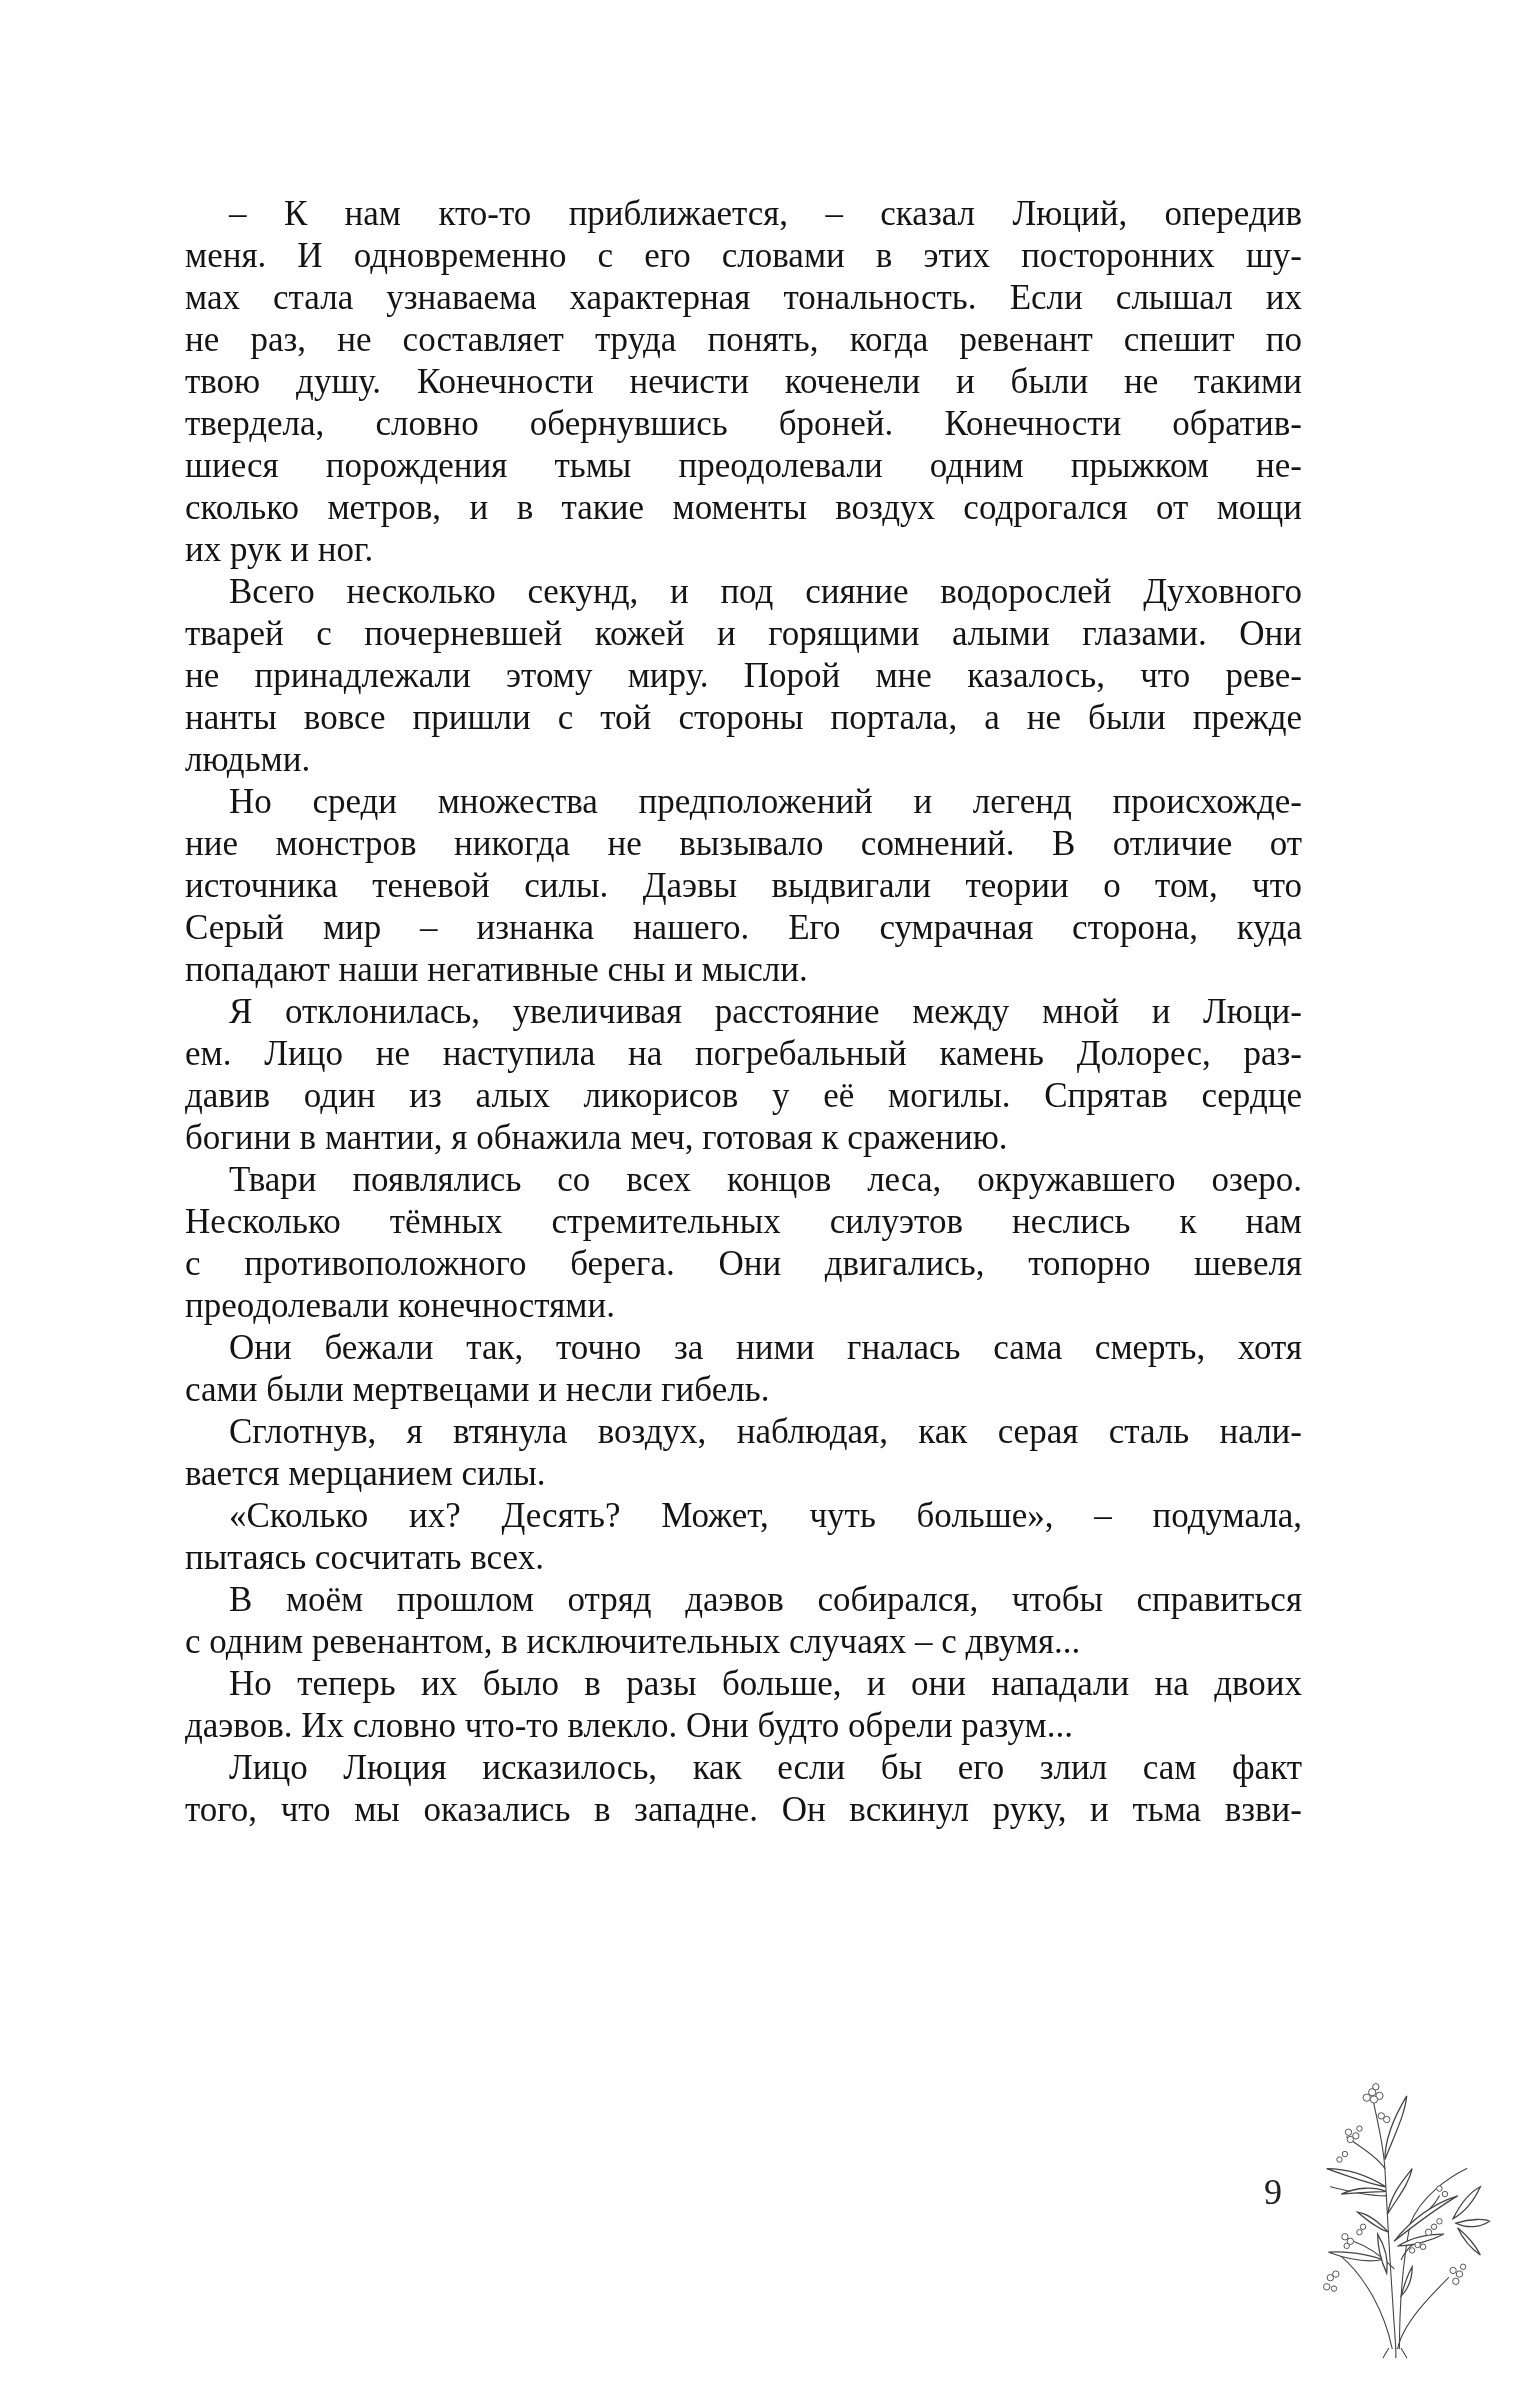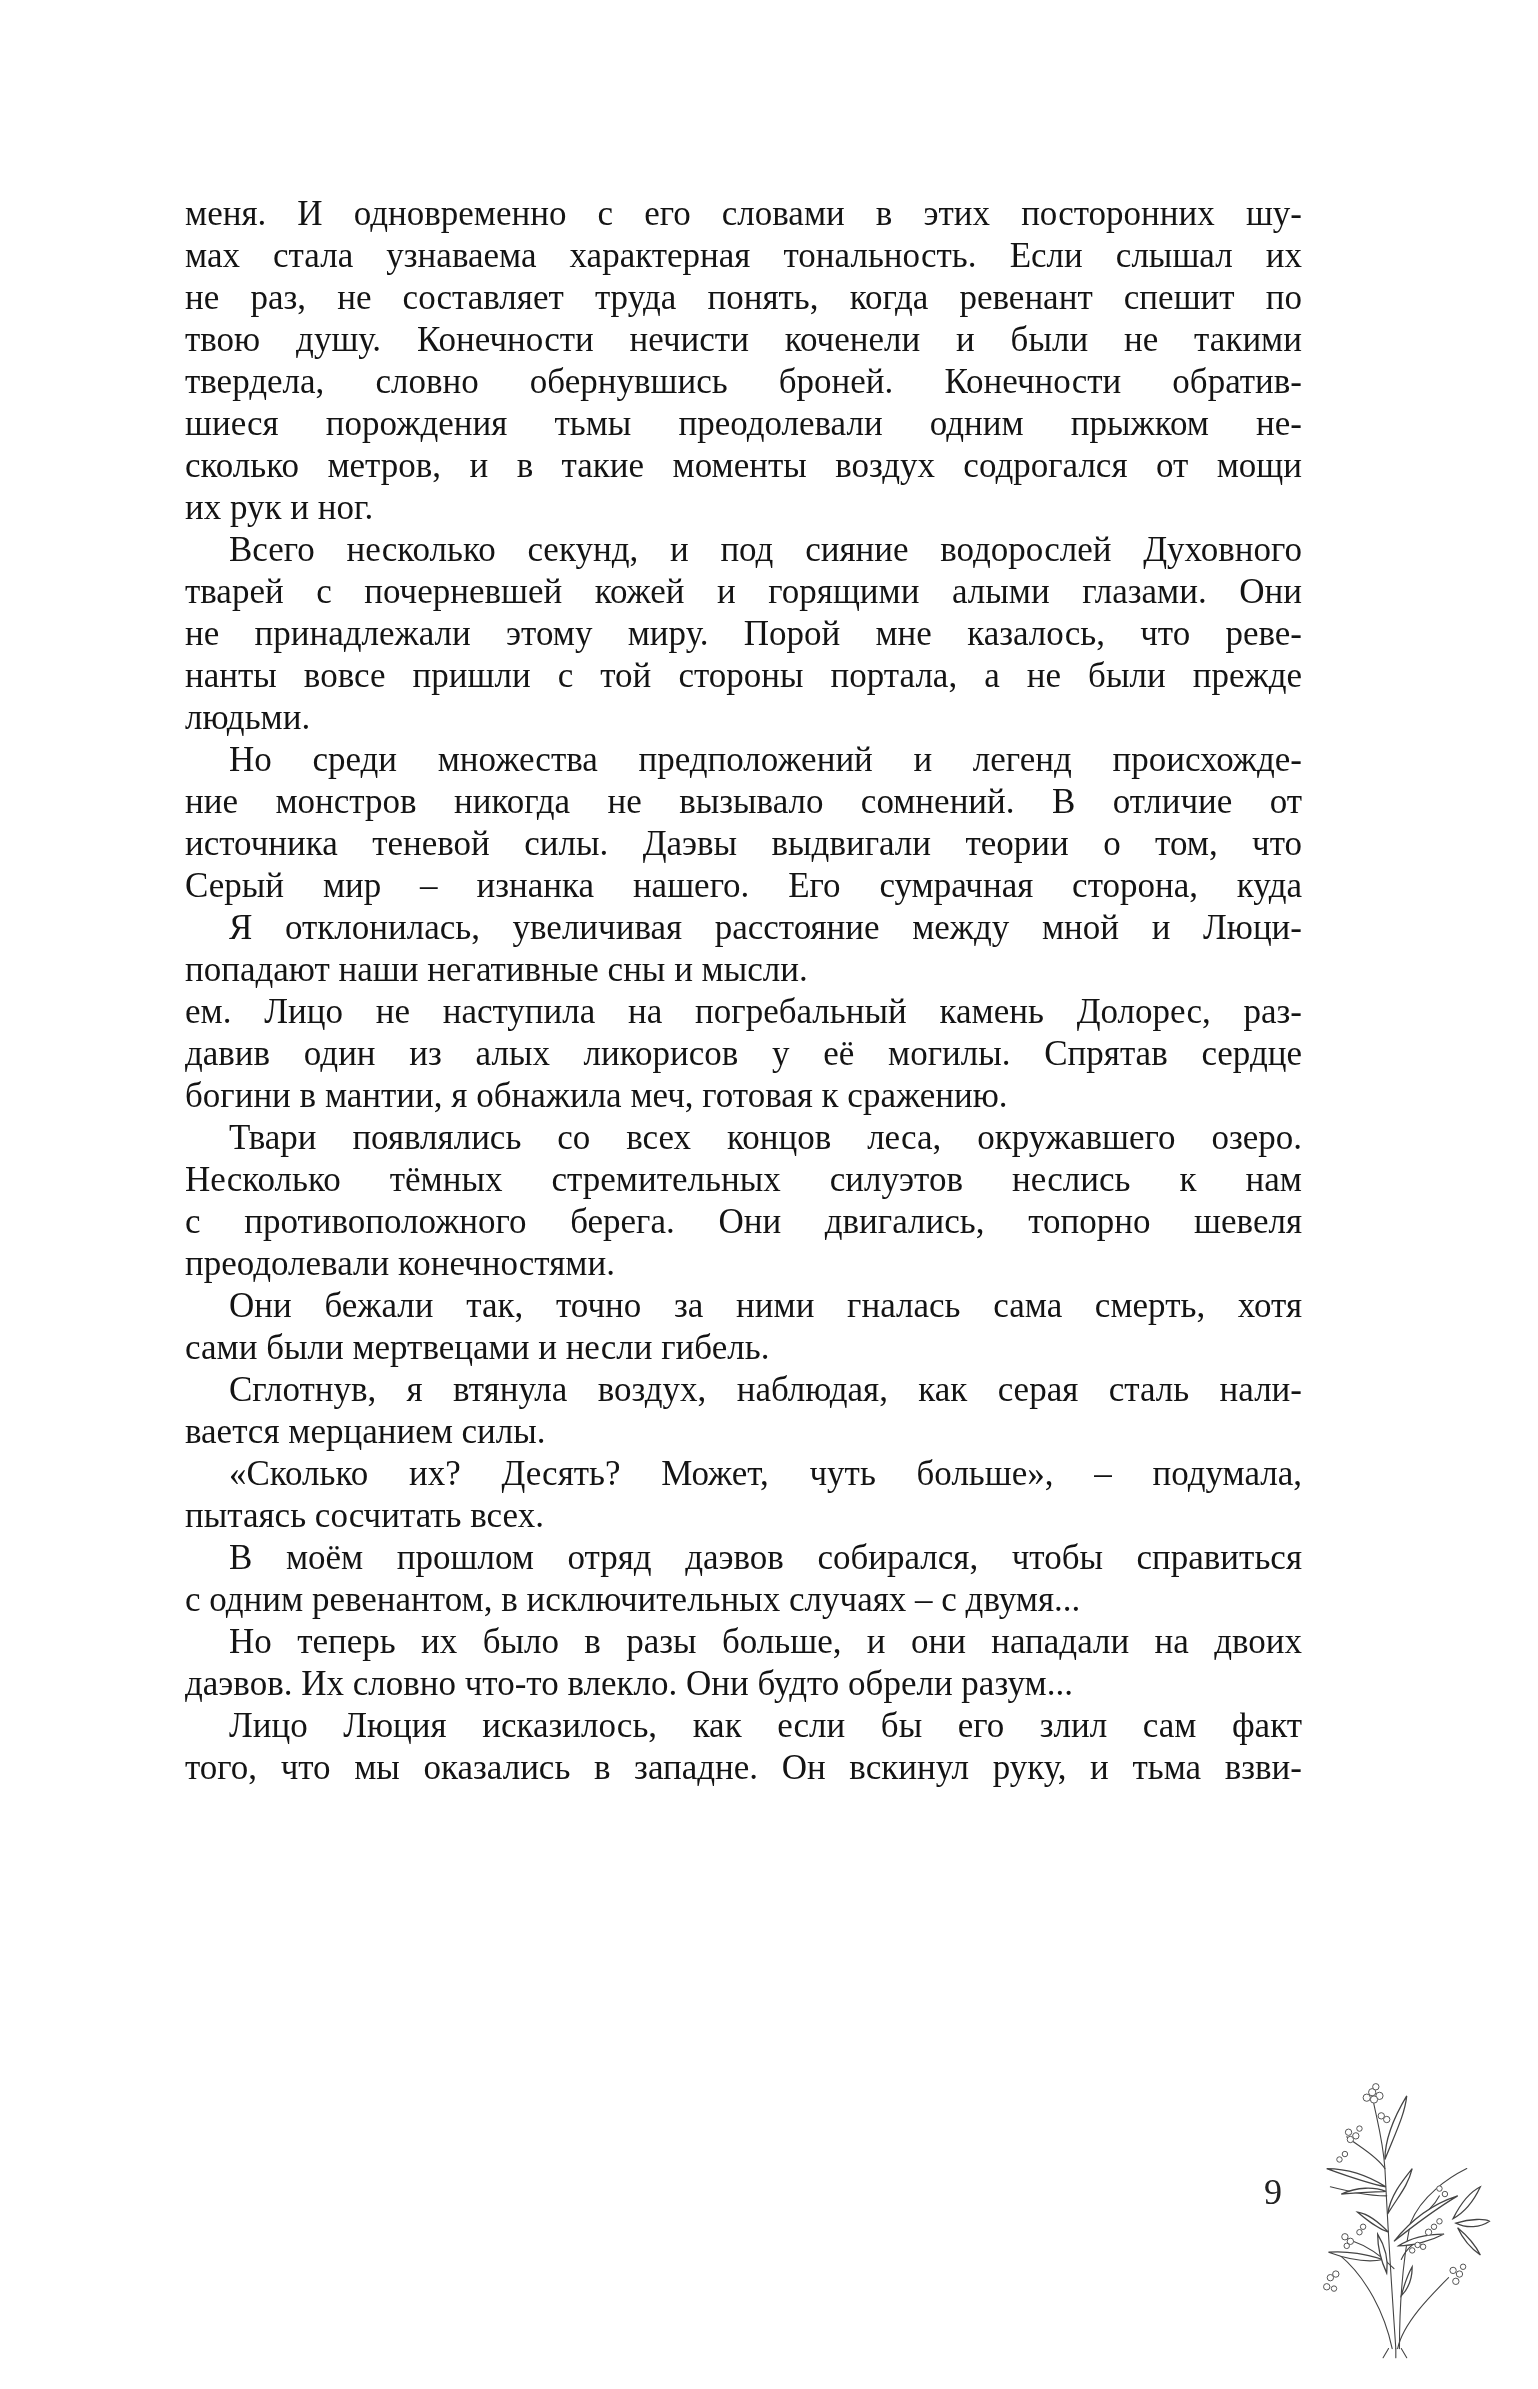--- a/index.html
+++ b/index.html
@@ -41,39 +41,40 @@
     top: 2059px;
     width: 200px;
     height: 301px;
   }
 </style>
 </head>
 <body>
 
 <div class="page">
   <div class="text-block" id="text-block">
+      <span class="line indent">– К нам кто-то приближается, – сказал Люций, опередив</span>
       <span class="line">меня. И одновременно с его словами в этих посторонних шу-</span>
       <span class="line">мах стала узнаваема характерная тональность. Если слышал их</span>
       <span class="line">не раз, не составляет труда понять, когда ревенант спешит по</span>
       <span class="line">твою душу. Конечности нечисти коченели и были не такими</span>
       <span class="line">твердела, словно обернувшись броней. Конечности обратив-</span>
       <span class="line">шиеся порождения тьмы преодолевали одним прыжком не-</span>
       <span class="line">сколько метров, и в такие моменты воздух содрогался от мощи</span>
       <span class="line last">их рук и ног.</span>
       <span class="line indent">Всего несколько секунд, и под сияние водорослей Духовного</span>
       <span class="line">тварей с почерневшей кожей и горящими алыми глазами. Они</span>
       <span class="line">не принадлежали этому миру. Порой мне казалось, что реве-</span>
       <span class="line">нанты вовсе пришли с той стороны портала, а не были прежде</span>
       <span class="line last">людьми.</span>
       <span class="line indent">Но среди множества предположений и легенд происхожде-</span>
       <span class="line">ние монстров никогда не вызывало сомнений. В отличие от</span>
       <span class="line">источника теневой силы. Даэвы выдвигали теории о том, что</span>
       <span class="line">Серый мир – изнанка нашего. Его сумрачная сторона, куда</span>
+      <span class="line last">попадают наши негативные сны и мысли.</span>
       <span class="line indent">Я отклонилась, увеличивая расстояние между мной и Люци-</span>
-      <span class="line last">попадают наши негативные сны и мысли.</span>
       <span class="line">ем. Лицо не наступила на погребальный камень Долорес, раз-</span>
       <span class="line">давив один из алых ликорисов у её могилы. Спрятав сердце</span>
       <span class="line last">богини в мантии, я обнажила меч, готовая к сражению.</span>
       <span class="line indent">Твари появлялись со всех концов леса, окружавшего озеро.</span>
       <span class="line">Несколько тёмных стремительных силуэтов неслись к нам</span>
       <span class="line">с противоположного берега. Они двигались, топорно шевеля</span>
       <span class="line last">преодолевали конечностями.</span>
       <span class="line indent">Они бежали так, точно за ними гналась сама смерть, хотя</span>
       <span class="line last">сами были мертвецами и несли гибель.</span>
       <span class="line indent">Сглотнув, я втянула воздух, наблюдая, как серая сталь нали-</span>

